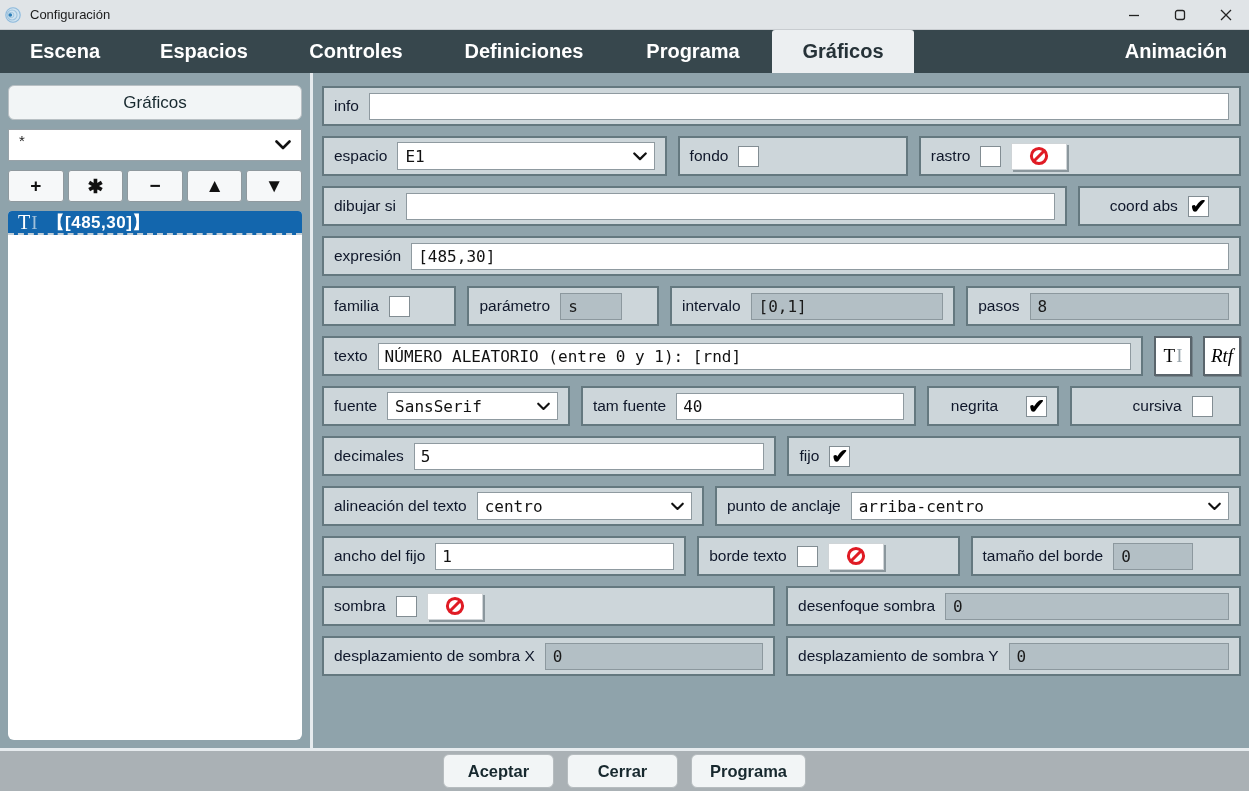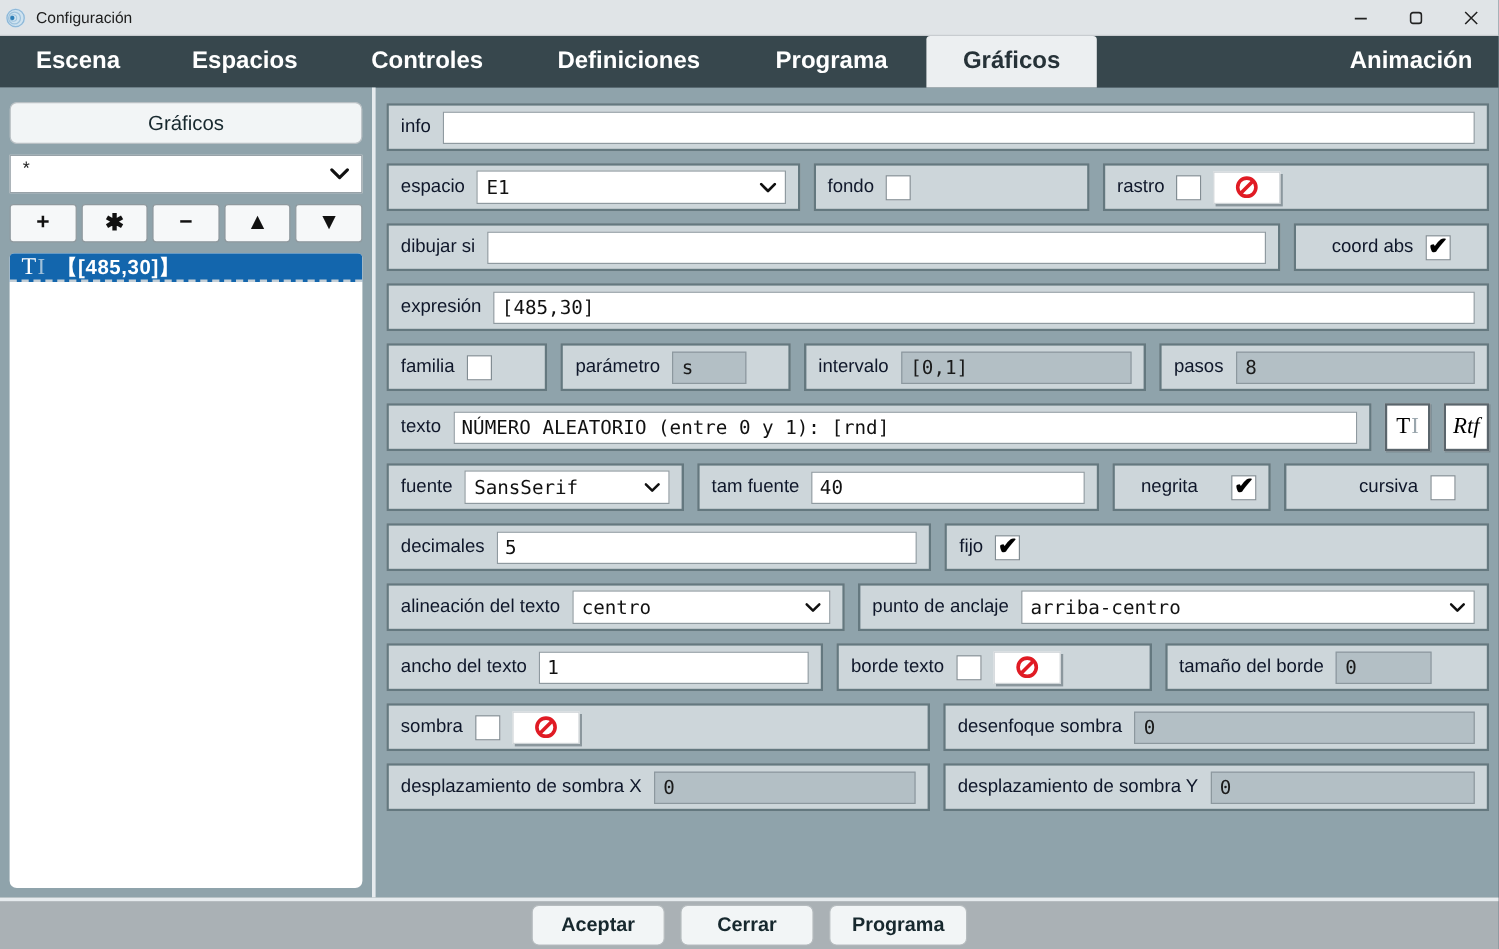--- a/index.html
+++ b/index.html
@@ -256,21 +256,21 @@
             <span>arriba-centro</span>
             <svg class="chev" width="13" height="9" viewBox="0 0 16 10">
                 <path d="M1.5 1.5 L8 8 L14.5 1.5" fill="none" stroke="#111" stroke-width="2.6" stroke-linecap="round" stroke-linejoin="round"></path>
               </svg>
           </div>
         </div>
       </div>
 
       <div class="row">
         <div class="cell" style="flex:374">
-          <span class="lbl">ancho del texto</span>
+          <span class="lbl">ancho del fijo</span>
           <input class="tinput grow" value="1" style="">
         </div>
         <div class="cell" style="flex:262">
           <span class="lbl">borde texto</span>
           <span class="checkbox"></span>
           <div class="nosym">
             <svg width="20" height="20" viewBox="0 0 20 20">
                 <circle cx="10" cy="10" r="7.6" fill="none" stroke="#e01b24" stroke-width="3"></circle>
                 <line x1="15" y1="5" x2="5" y2="15" stroke="#e01b24" stroke-width="3"></line>
               </svg>

